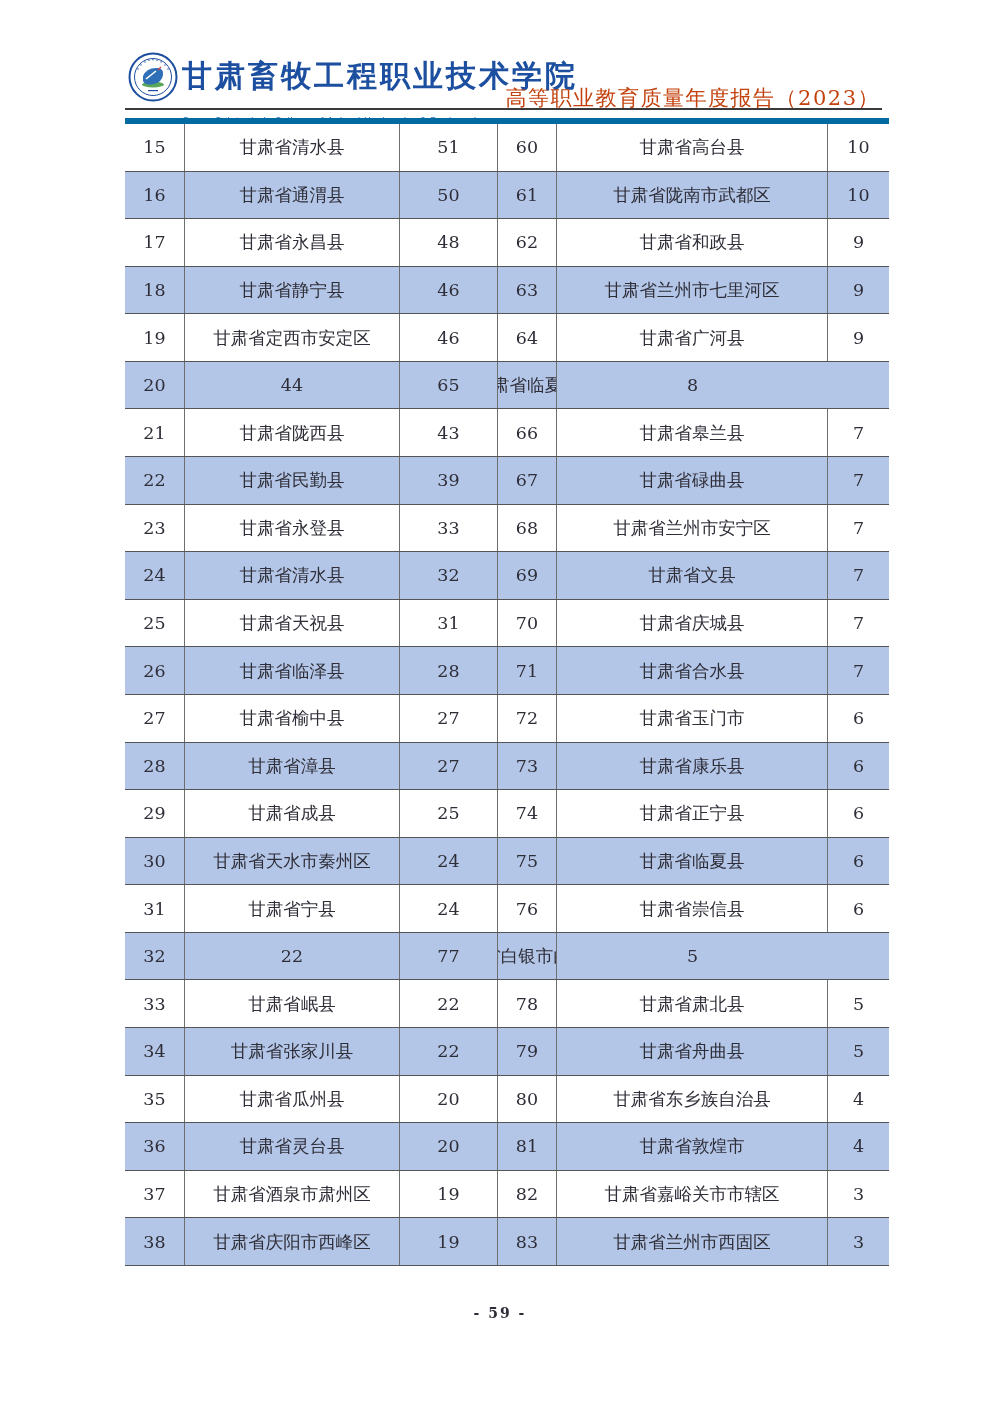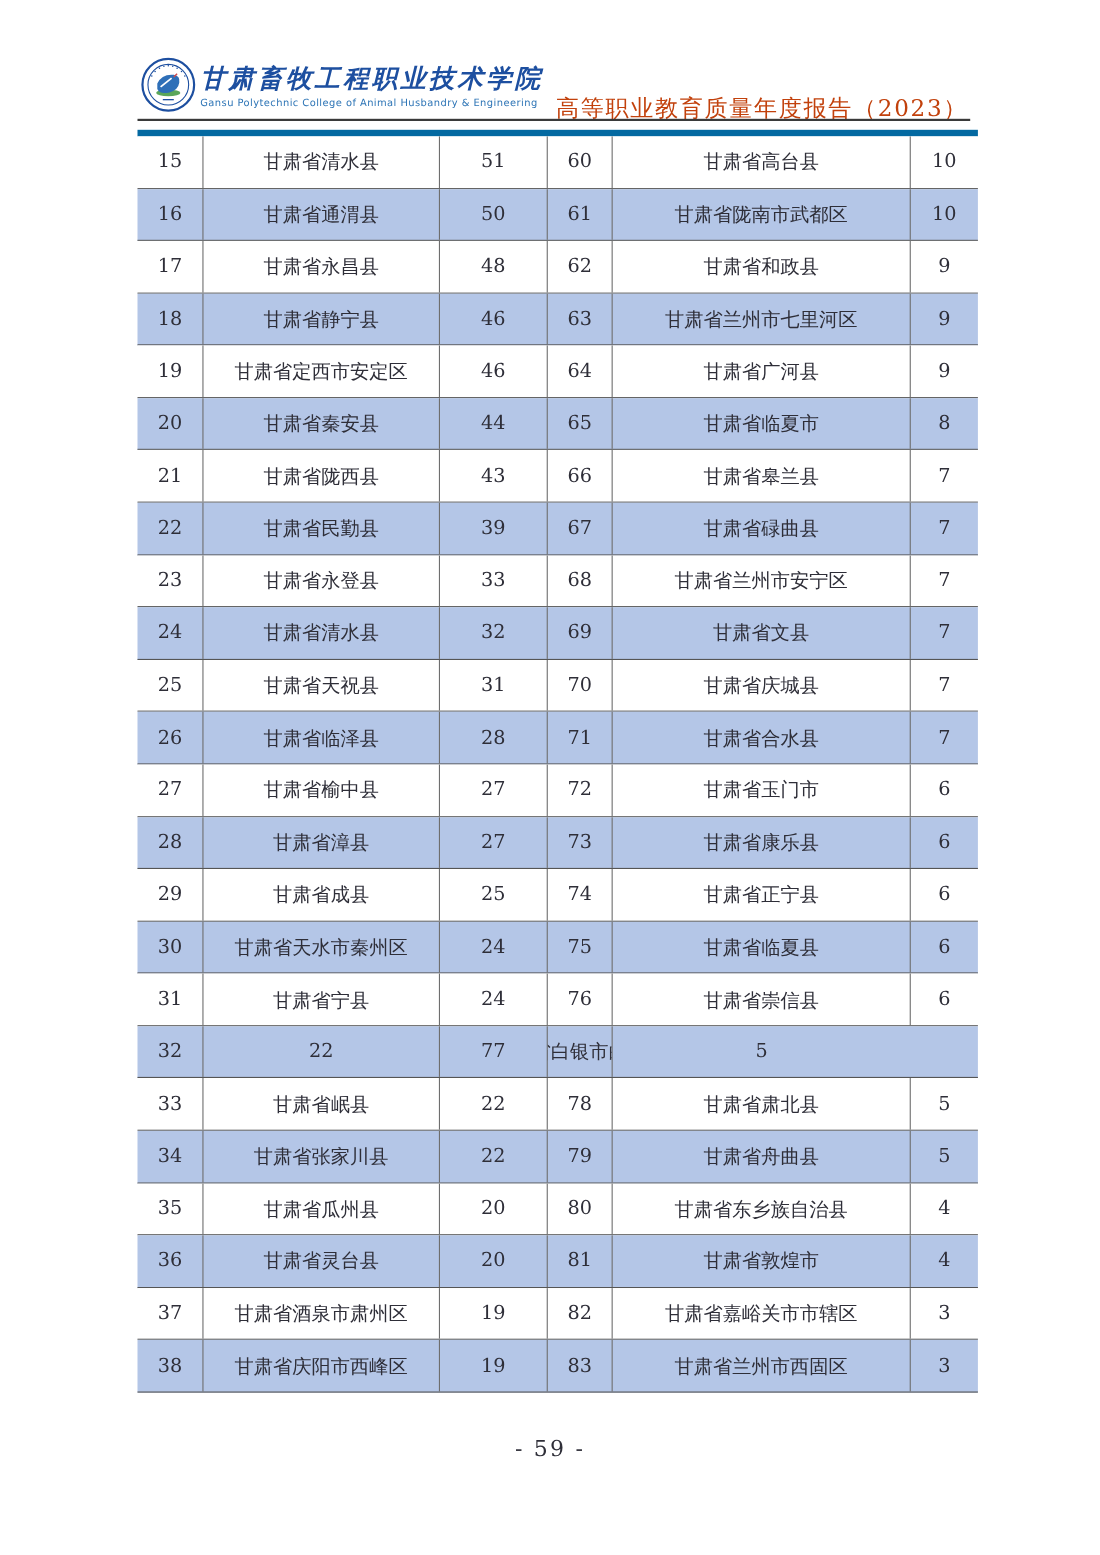--- a/index.html
+++ b/index.html
@@ -13,26 +13,26 @@
     overflow:hidden;
   }
 
   
   .header{position:absolute;left:0;top:0;width:1000px;height:118px;}
   .logo{
     position:absolute;left:128px;top:52px;width:50px;height:50px;
   }
   .college-block{position:absolute;left:182px;top:56px;width:420px;}
   .college-zh{
-    font-size:23px;font-weight:bold;font-style:italic;
+    font-size:30px;font-weight:bold;
     color:#1d4fa0;letter-spacing:3px;white-space:nowrap;
     font-family:"DejaVu Serif","Liberation Serif",serif;
   }
   .college-en{
-    margin-top:2px;font-size:9px;color:#2e75b6;letter-spacing:0.4px;
+    margin-top:19px;font-size:9px;color:#2e75b6;letter-spacing:0.4px;
     font-family:"DejaVu Sans","Liberation Sans",sans-serif;
     white-space:nowrap;
   }
   .report-title{
     position:absolute;right:120px;top:84px;
     font-size:21px;color:#c2410c;letter-spacing:1.5px;white-space:nowrap;
   }
   .header-rule{
     position:absolute;left:125px;top:108px;width:757px;height:2px;
     background:#3a3a3a;
@@ -56,21 +56,21 @@
     display:flex;align-items:center;justify-content:center;
     font-size:17.5px;
     box-sizing:border-box;
     overflow:hidden;white-space:nowrap;
   }
   .t-cell:not(:last-child){border-right:1px solid #6e6e6e;}
 
   
   .footer{
     position:absolute;left:0;top:1305px;width:1000px;
-    text-align:center;font-size:20px;color:#2e2e38;letter-spacing:2px;
+    text-align:center;font-size:14px;color:#2e2e38;letter-spacing:2px;font-weight:bold;
   }
 </style>
 </head>
 <body>
 
 <div class="page">
 
   <div class="header">
 
     <div class="logo">
@@ -152,21 +152,20 @@
         <div class="t-cell">19</div>
         <div class="t-cell">甘肃省定西市安定区</div>
         <div class="t-cell">46</div>
         <div class="t-cell">64</div>
         <div class="t-cell">甘肃省广河县</div>
         <div class="t-cell">9</div>
       </div>
 
       <div class="t-row shaded">
         <div class="t-cell">20</div>
-        <div class="t-cell">甘肃省秦安县</div>
         <div class="t-cell">44</div>
         <div class="t-cell">65</div>
         <div class="t-cell">甘肃省临夏市</div>
         <div class="t-cell">8</div>
       </div>
 
       <div class="t-row">
         <div class="t-cell">21</div>
         <div class="t-cell">甘肃省陇西县</div>
         <div class="t-cell">43</div>

